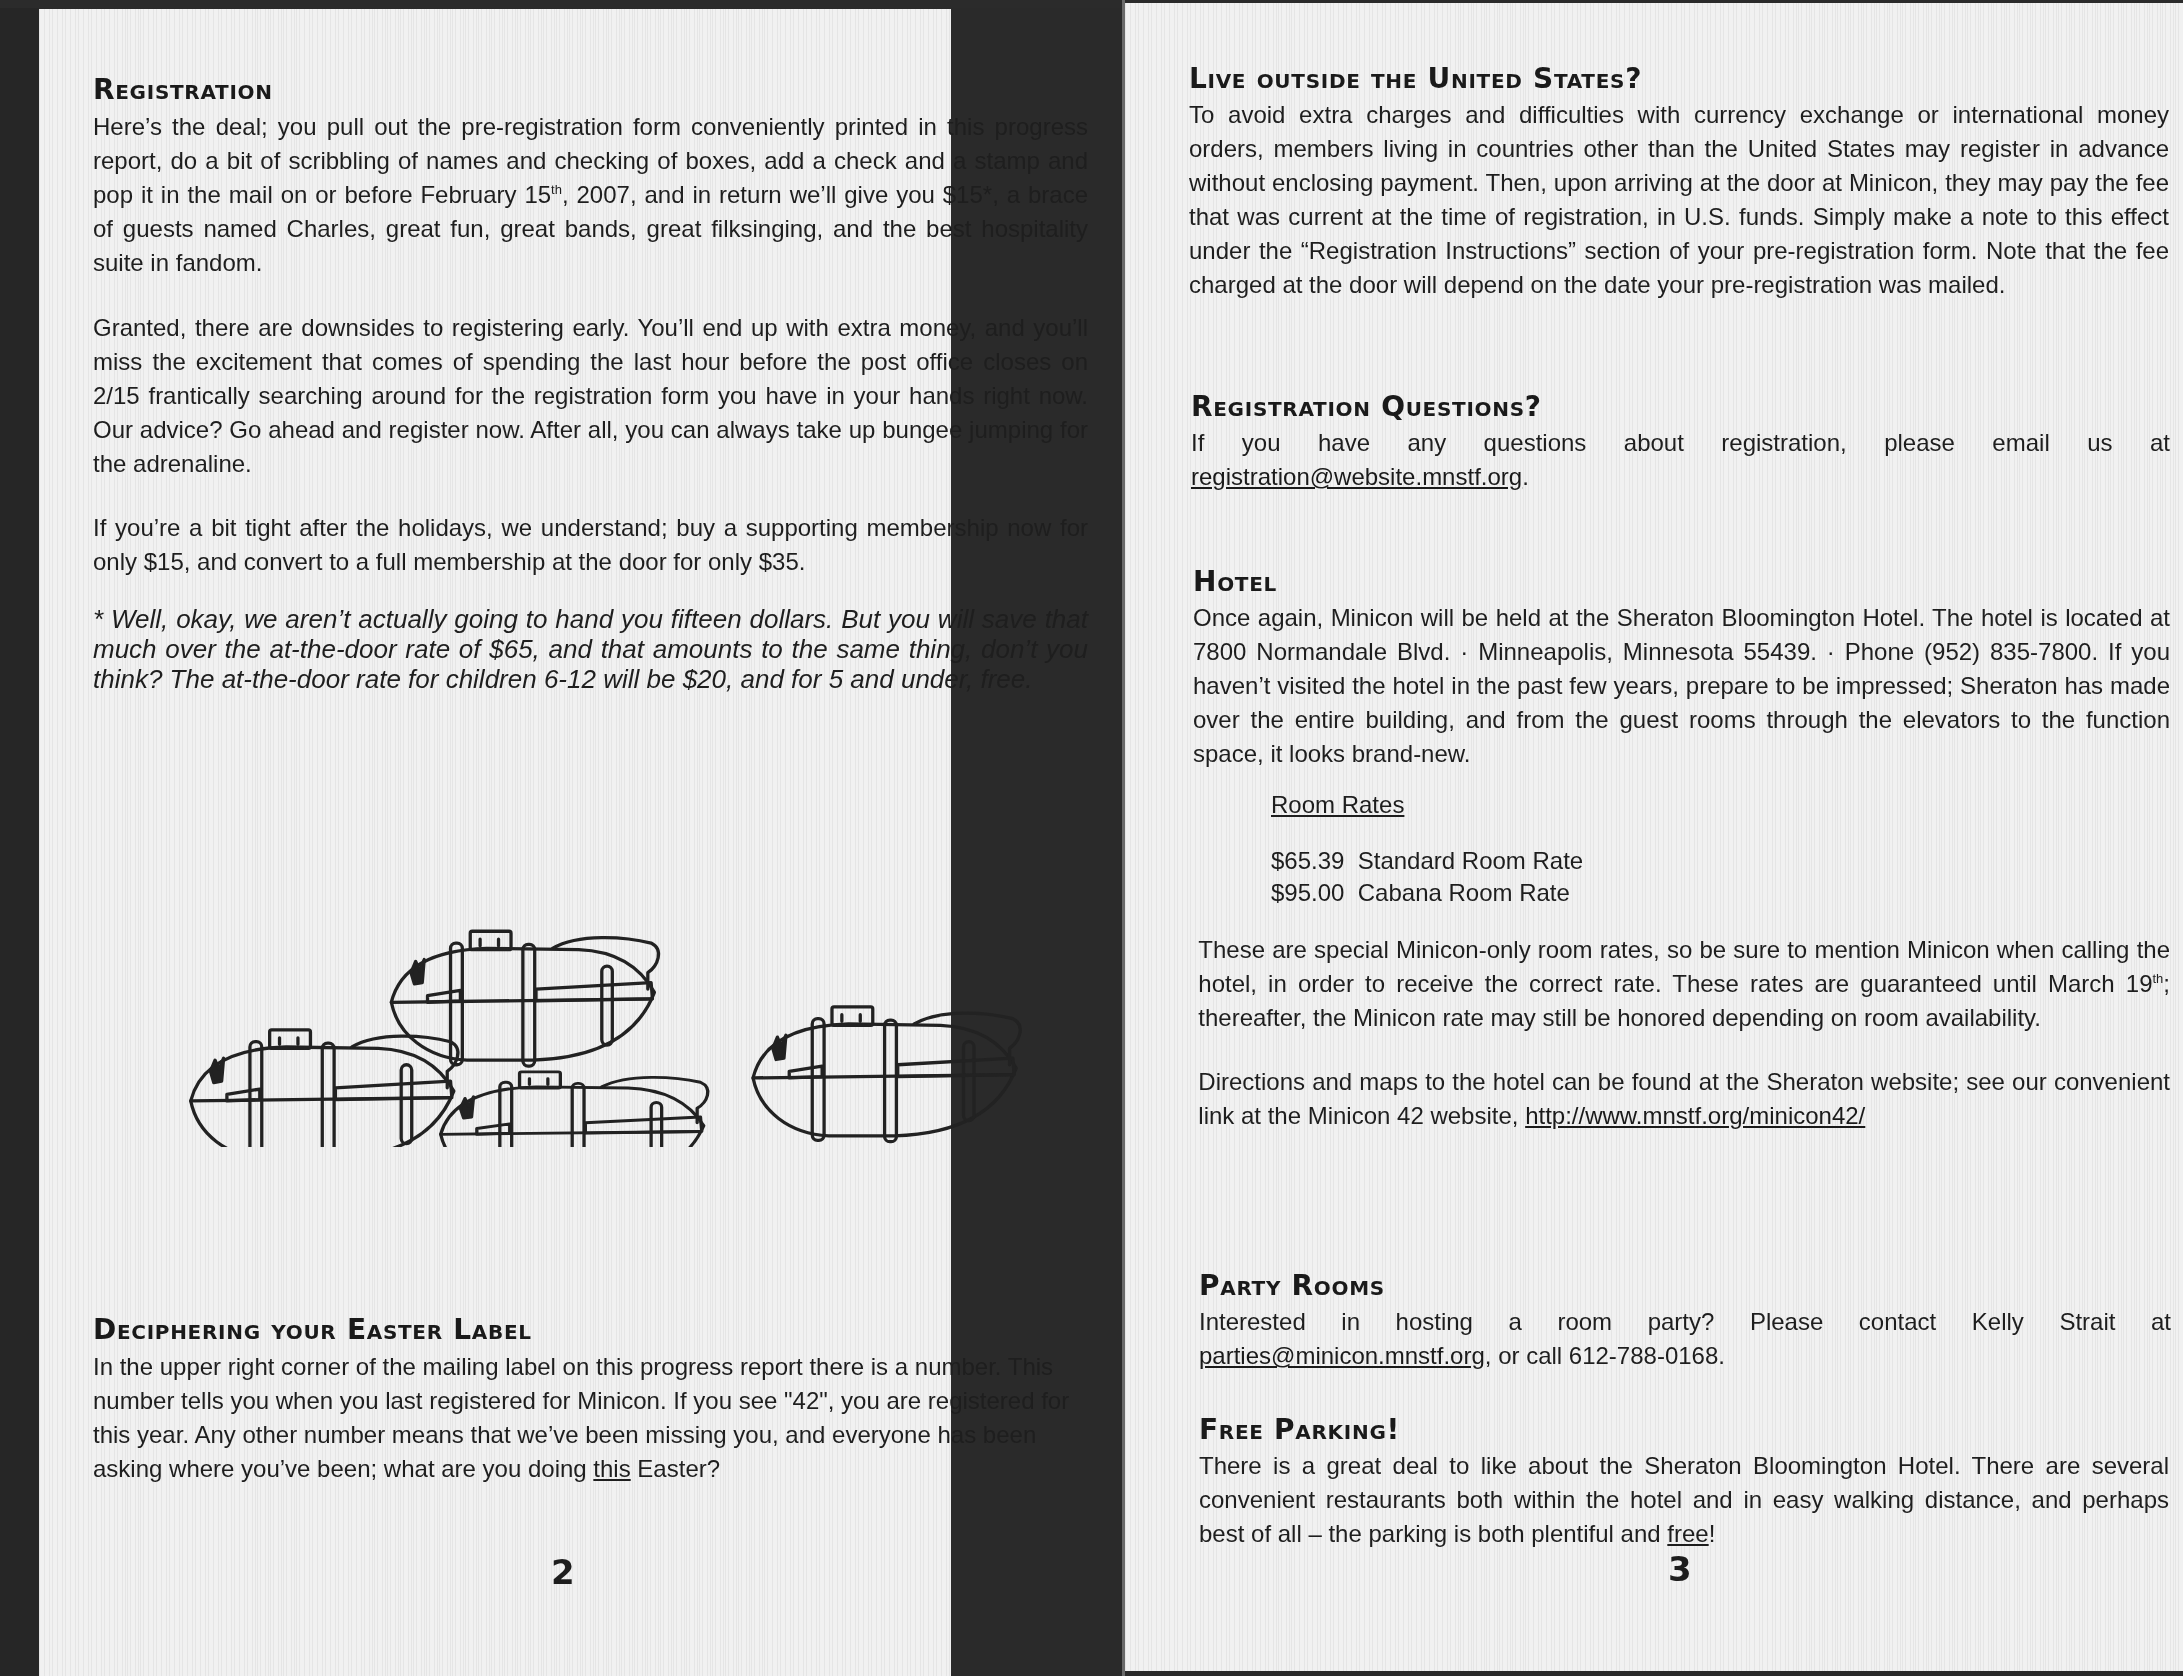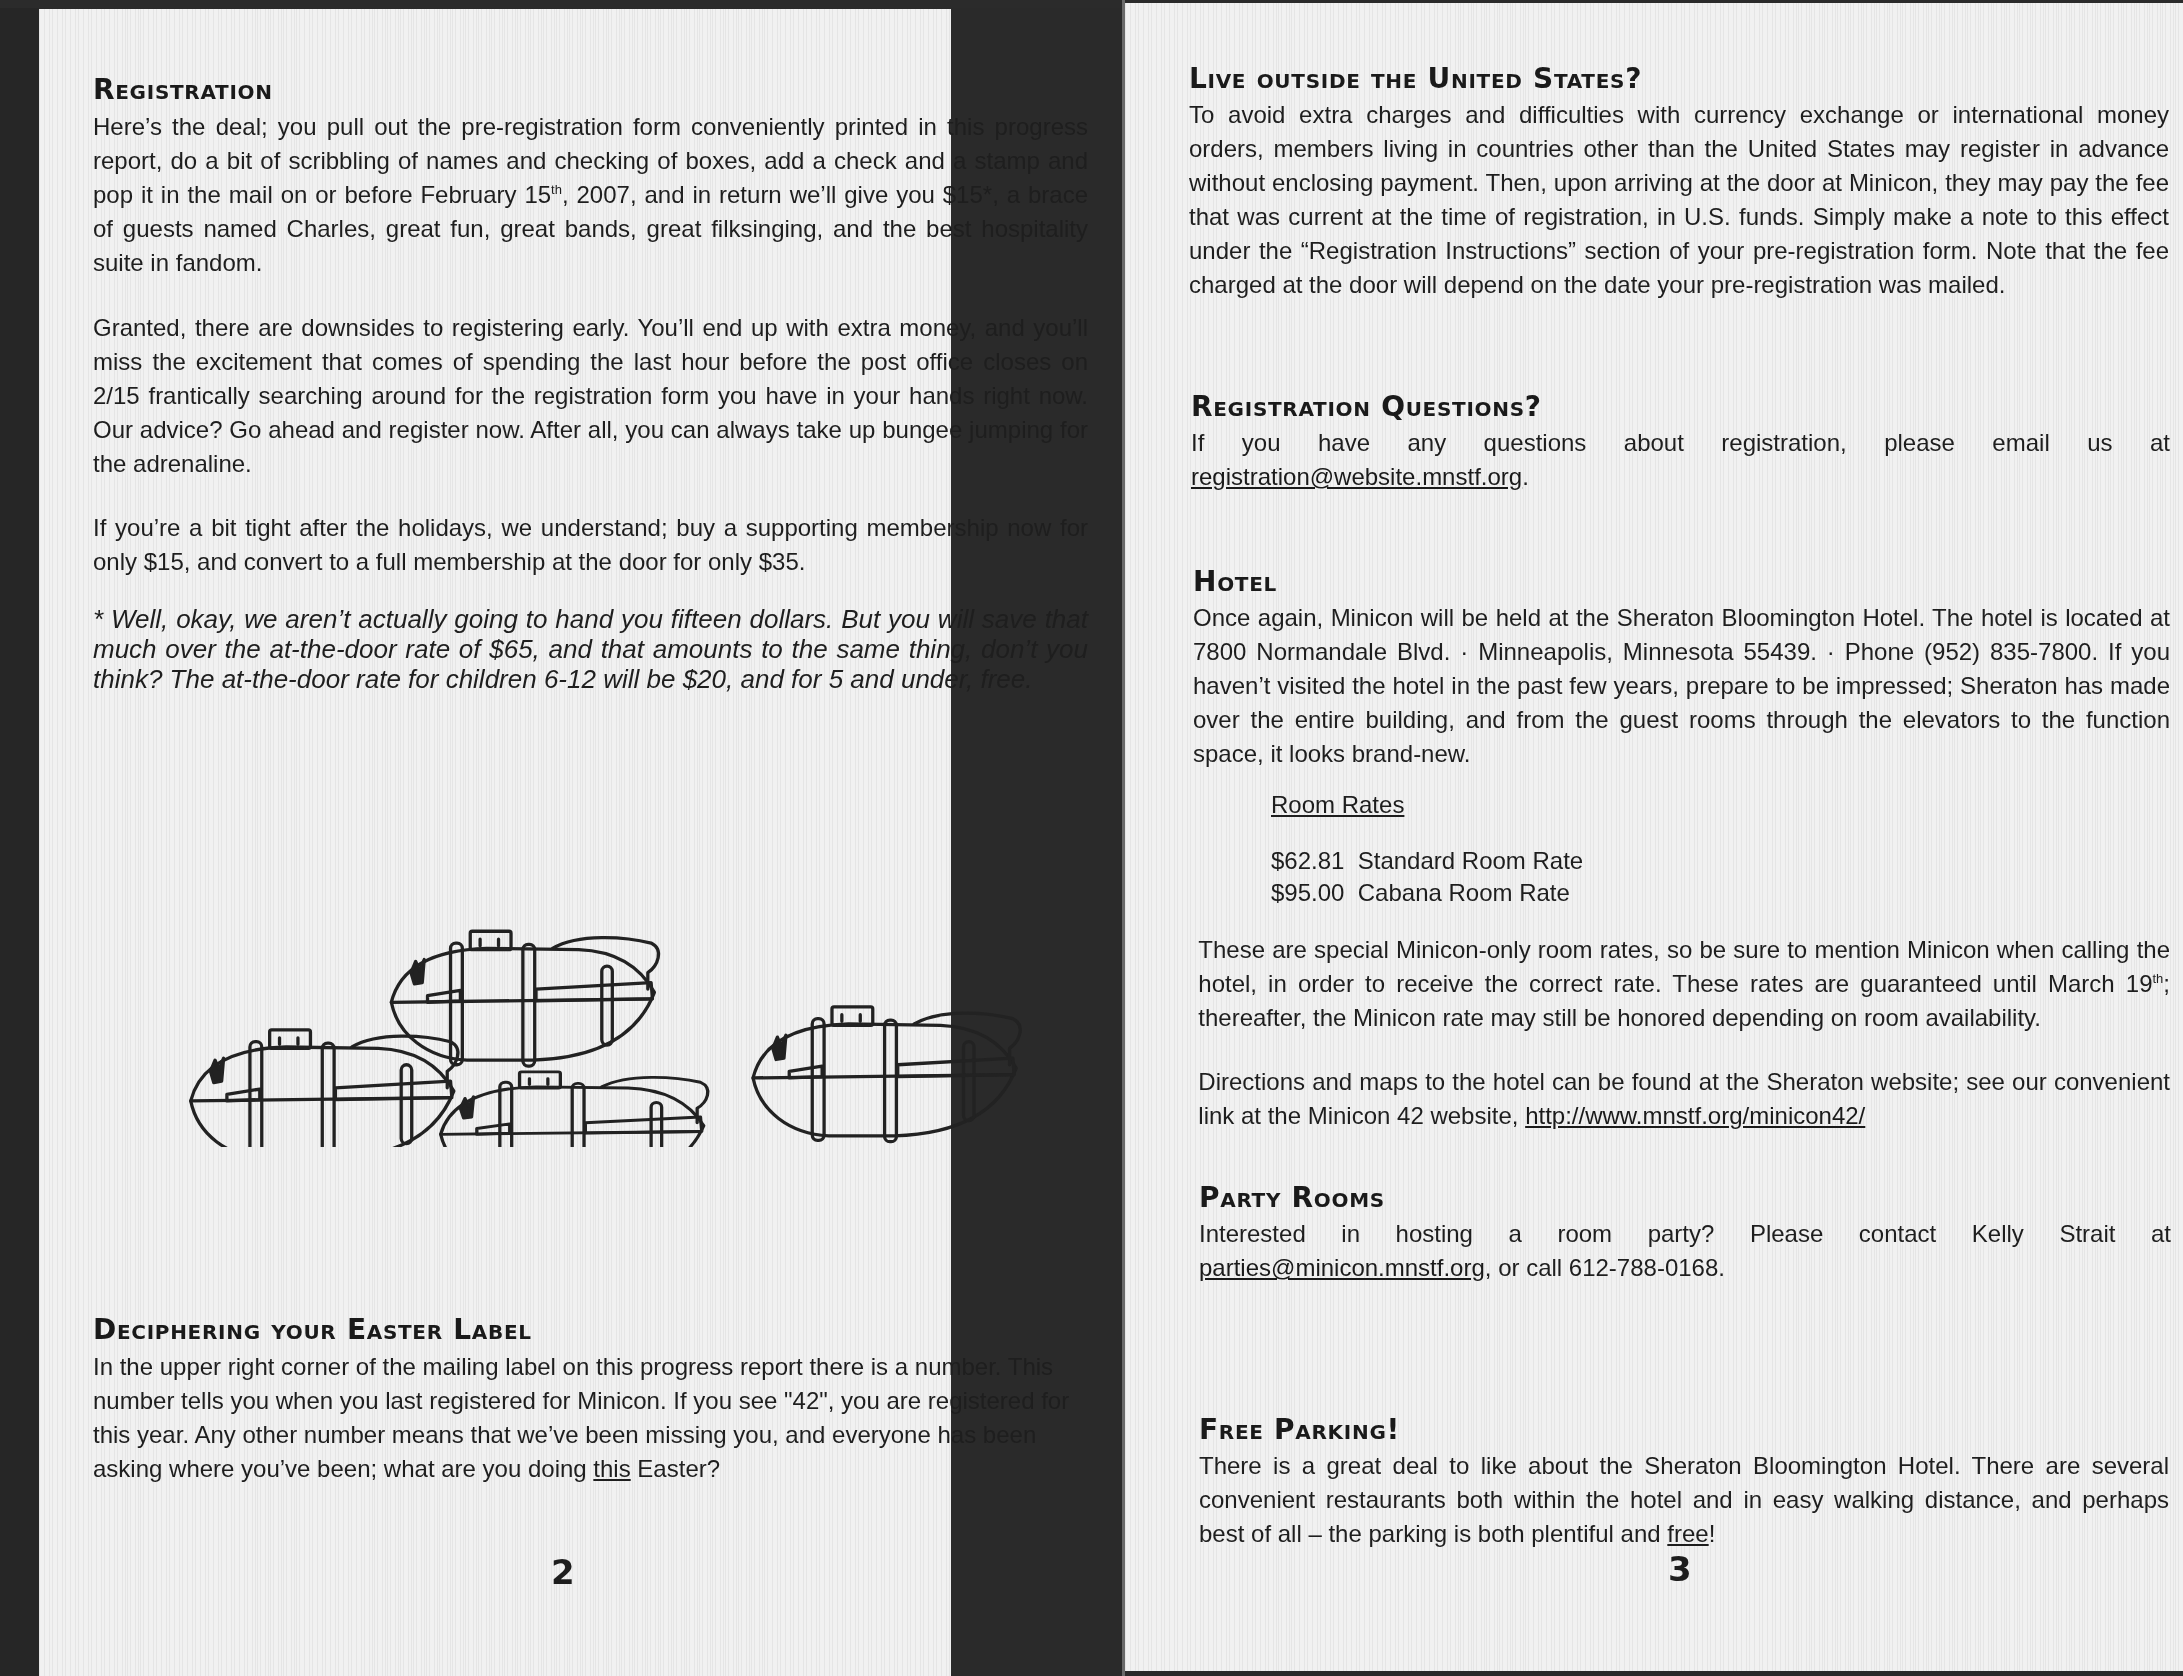--- a/index.html
+++ b/index.html
@@ -129,31 +129,31 @@
     <p class="para"><span>If you have any questions about registration, please email us at</span> <a class="link">registration@website.mnstf.org</a><span>.</span></p>
   </div>
 
   <div class="section" style="left:68px; top:564px; width:977px;">
     <h2 class="heading">Hotel</h2>
     <p class="para">Once again, Minicon will be held at the Sheraton Bloomington Hotel.  The hotel is located at 7800 Normandale Blvd. · Minneapolis, Minnesota 55439. · Phone (952) 835-7800.  If you haven’t visited the hotel in the past few years, prepare to be impressed; Sheraton has made over the entire building, and from the guest rooms through the elevators to the function space, it looks brand-new.</p>
 
     <div style="margin:20px 0 4px 78px;">
       <p class="rates-title">Room Rates</p>
       <div style="margin-top:26px;">
-        <p class="rate-row"><span>$62.81</span>&nbsp;&nbsp;<span>Standard Room Rate</span></p>
+        <p class="rate-row"><span>$65.39</span>&nbsp;&nbsp;<span>Standard Room Rate</span></p>
         <p class="rate-row"><span>$95.00</span>&nbsp;&nbsp;<span>Cabana Room Rate</span></p>
       </div>
     </div>
 
     <p class="para" style="margin-top:24px; margin-left:5.3px;"><span>These are special Minicon-only room rates, so be sure to mention Minicon when calling the hotel, in order to receive the correct rate.  These rates are guaranteed until March 19</span><sup>th</sup><span>; thereafter, the Minicon rate may still be honored depending on room availability.</span></p>
 
     <p class="para" style="margin-top:30px; margin-left:5.3px;"><span>Directions and maps to the hotel can be found at the Sheraton website; see our convenient link at the Minicon 42 website,</span> <a class="link">http://www.mnstf.org/minicon42/</a></p>
   </div>
 
-  <div class="section" style="left:74px; top:1180px; width:972px;">
+  <div class="section" style="left:74px; top:1268px; width:972px;">
     <h2 class="heading">Party Rooms</h2>
     <p class="para"><span>Interested in hosting a room party?  Please contact Kelly Strait at</span> <a class="link">parties@minicon.mnstf.org</a><span>, or call 612-788-0168.</span></p>
   </div>
 
   <div class="section" style="left:74px; top:1412px; width:970px;">
     <h2 class="heading">Free Parking!</h2>
     <p class="para"><span>There is a great deal to like about the Sheraton Bloomington Hotel.  There are several convenient restaurants both within the hotel and in easy walking distance, and perhaps best of all – the parking is both plentiful and </span><span class="u">free</span><span>!</span></p>
   </div>
 
   <div class="page-num" style="left:543px; top:1546px;">3</div>

